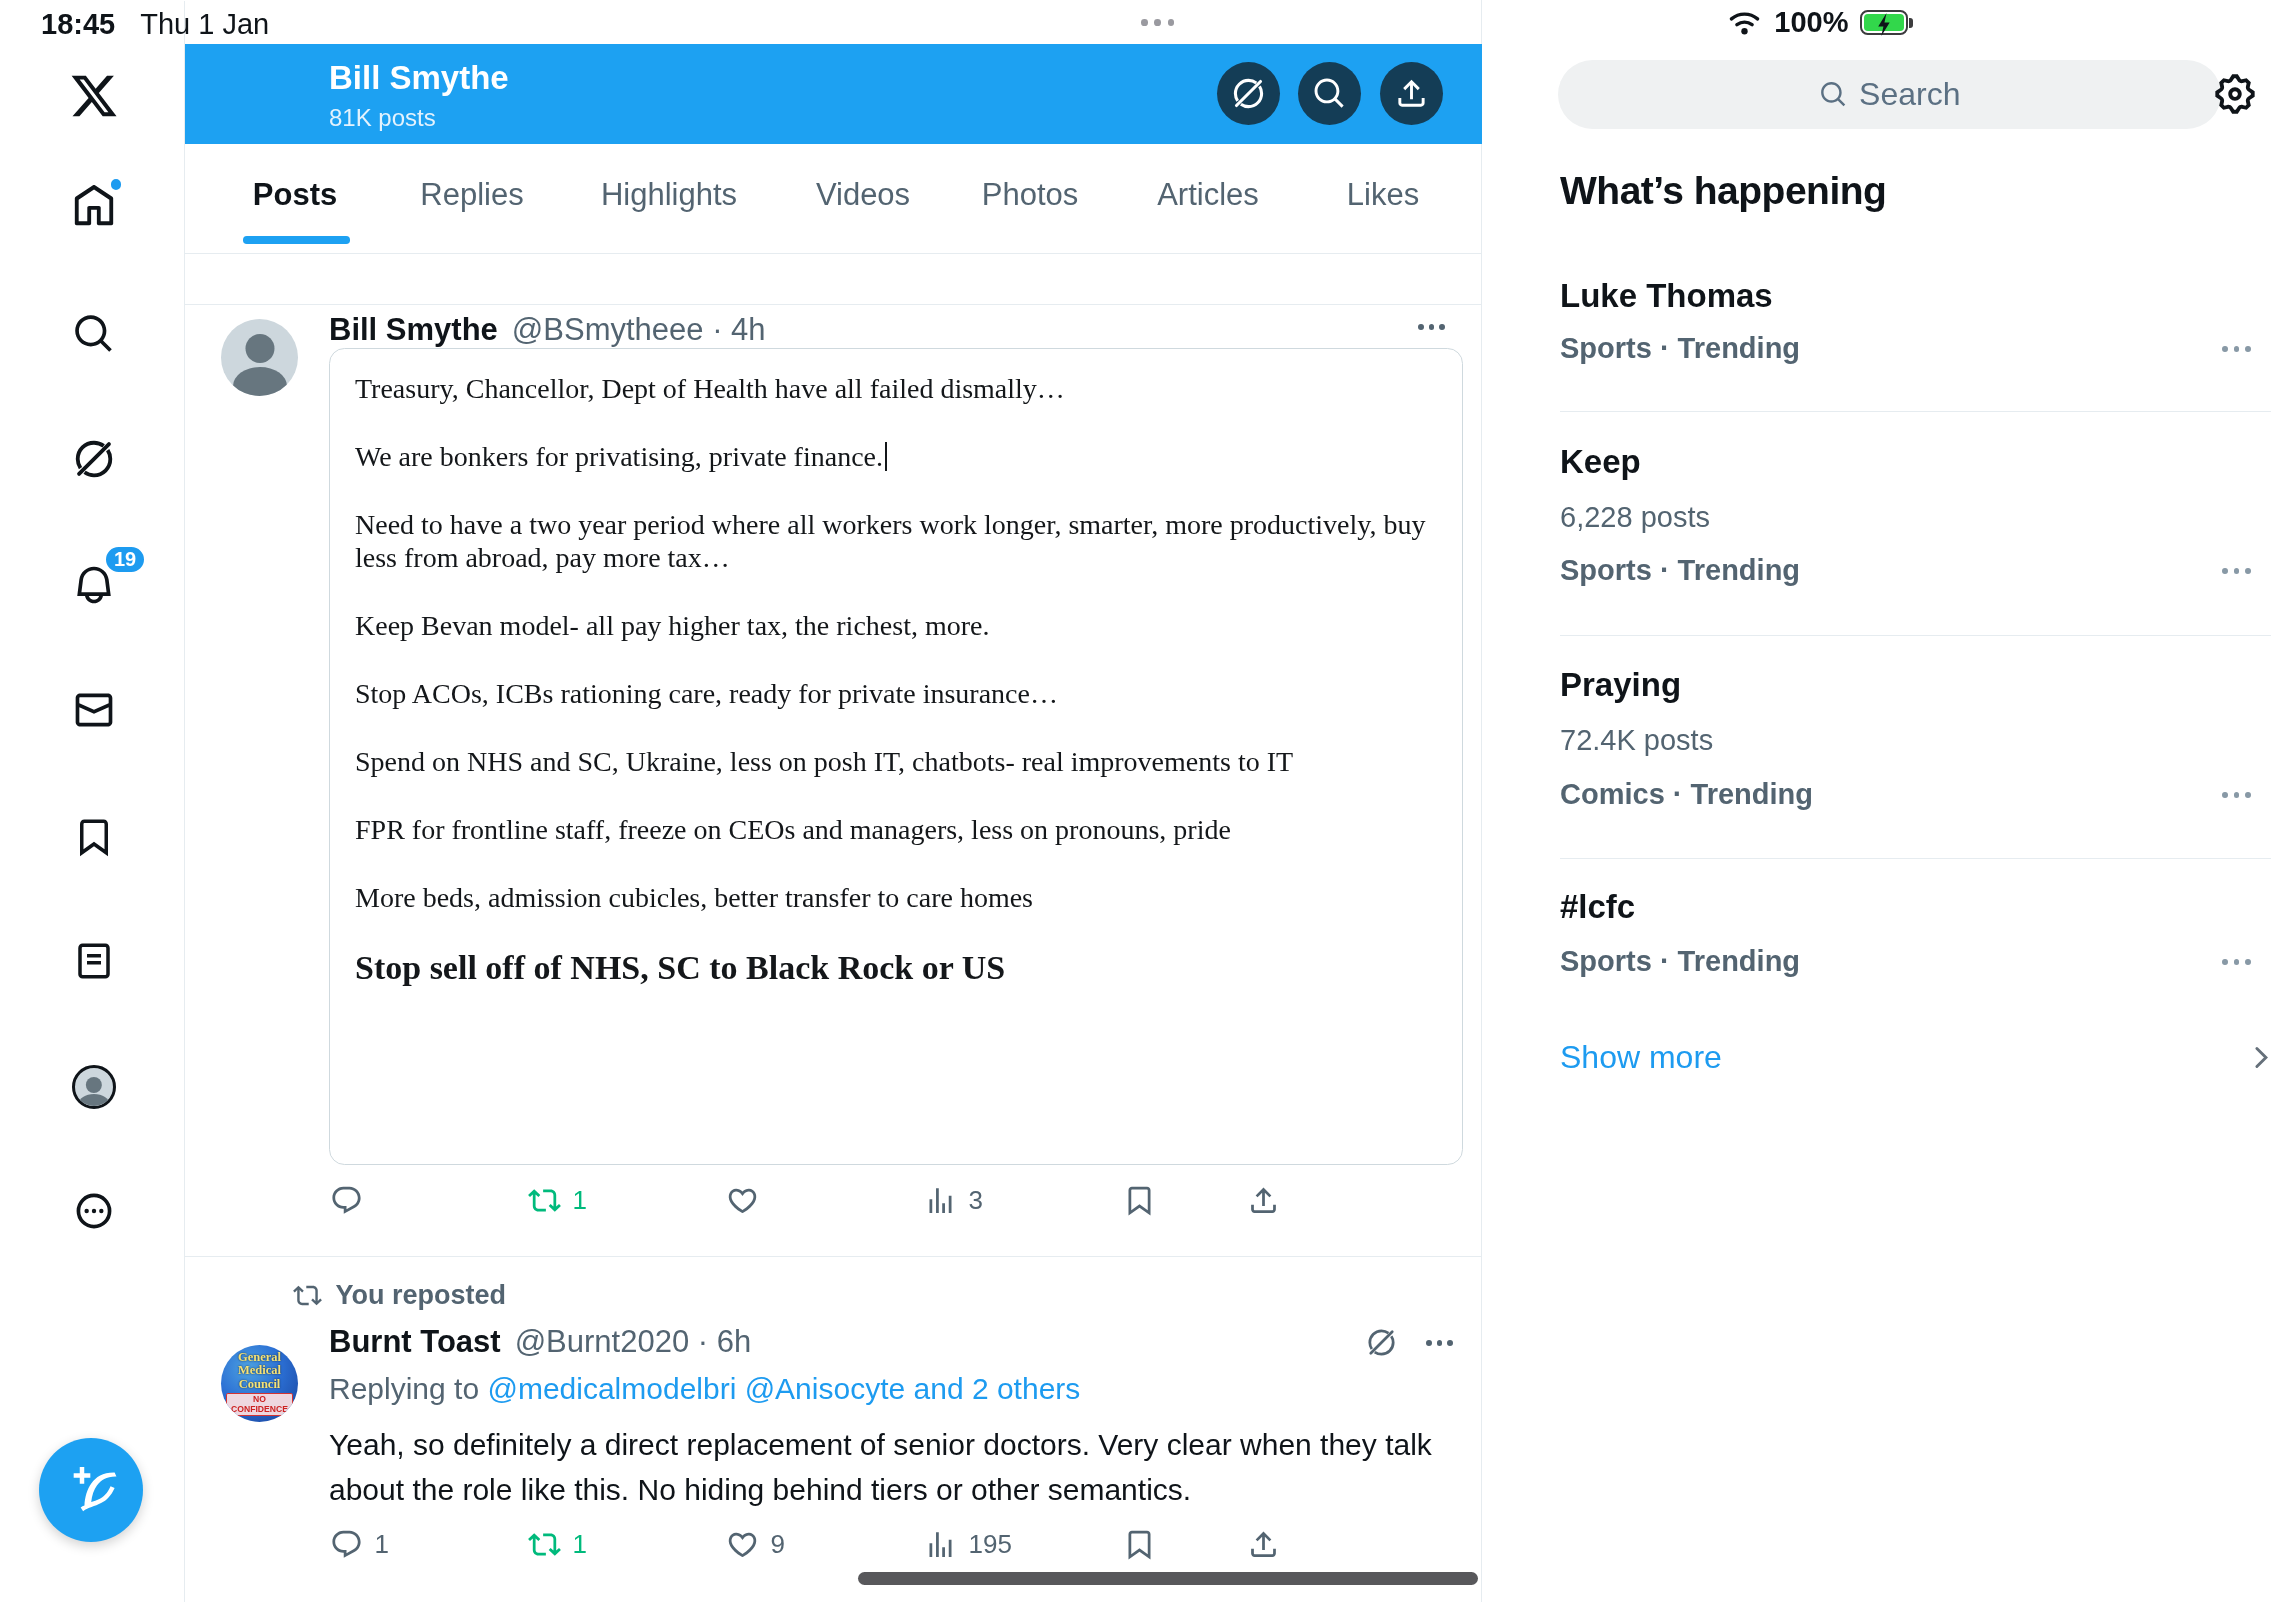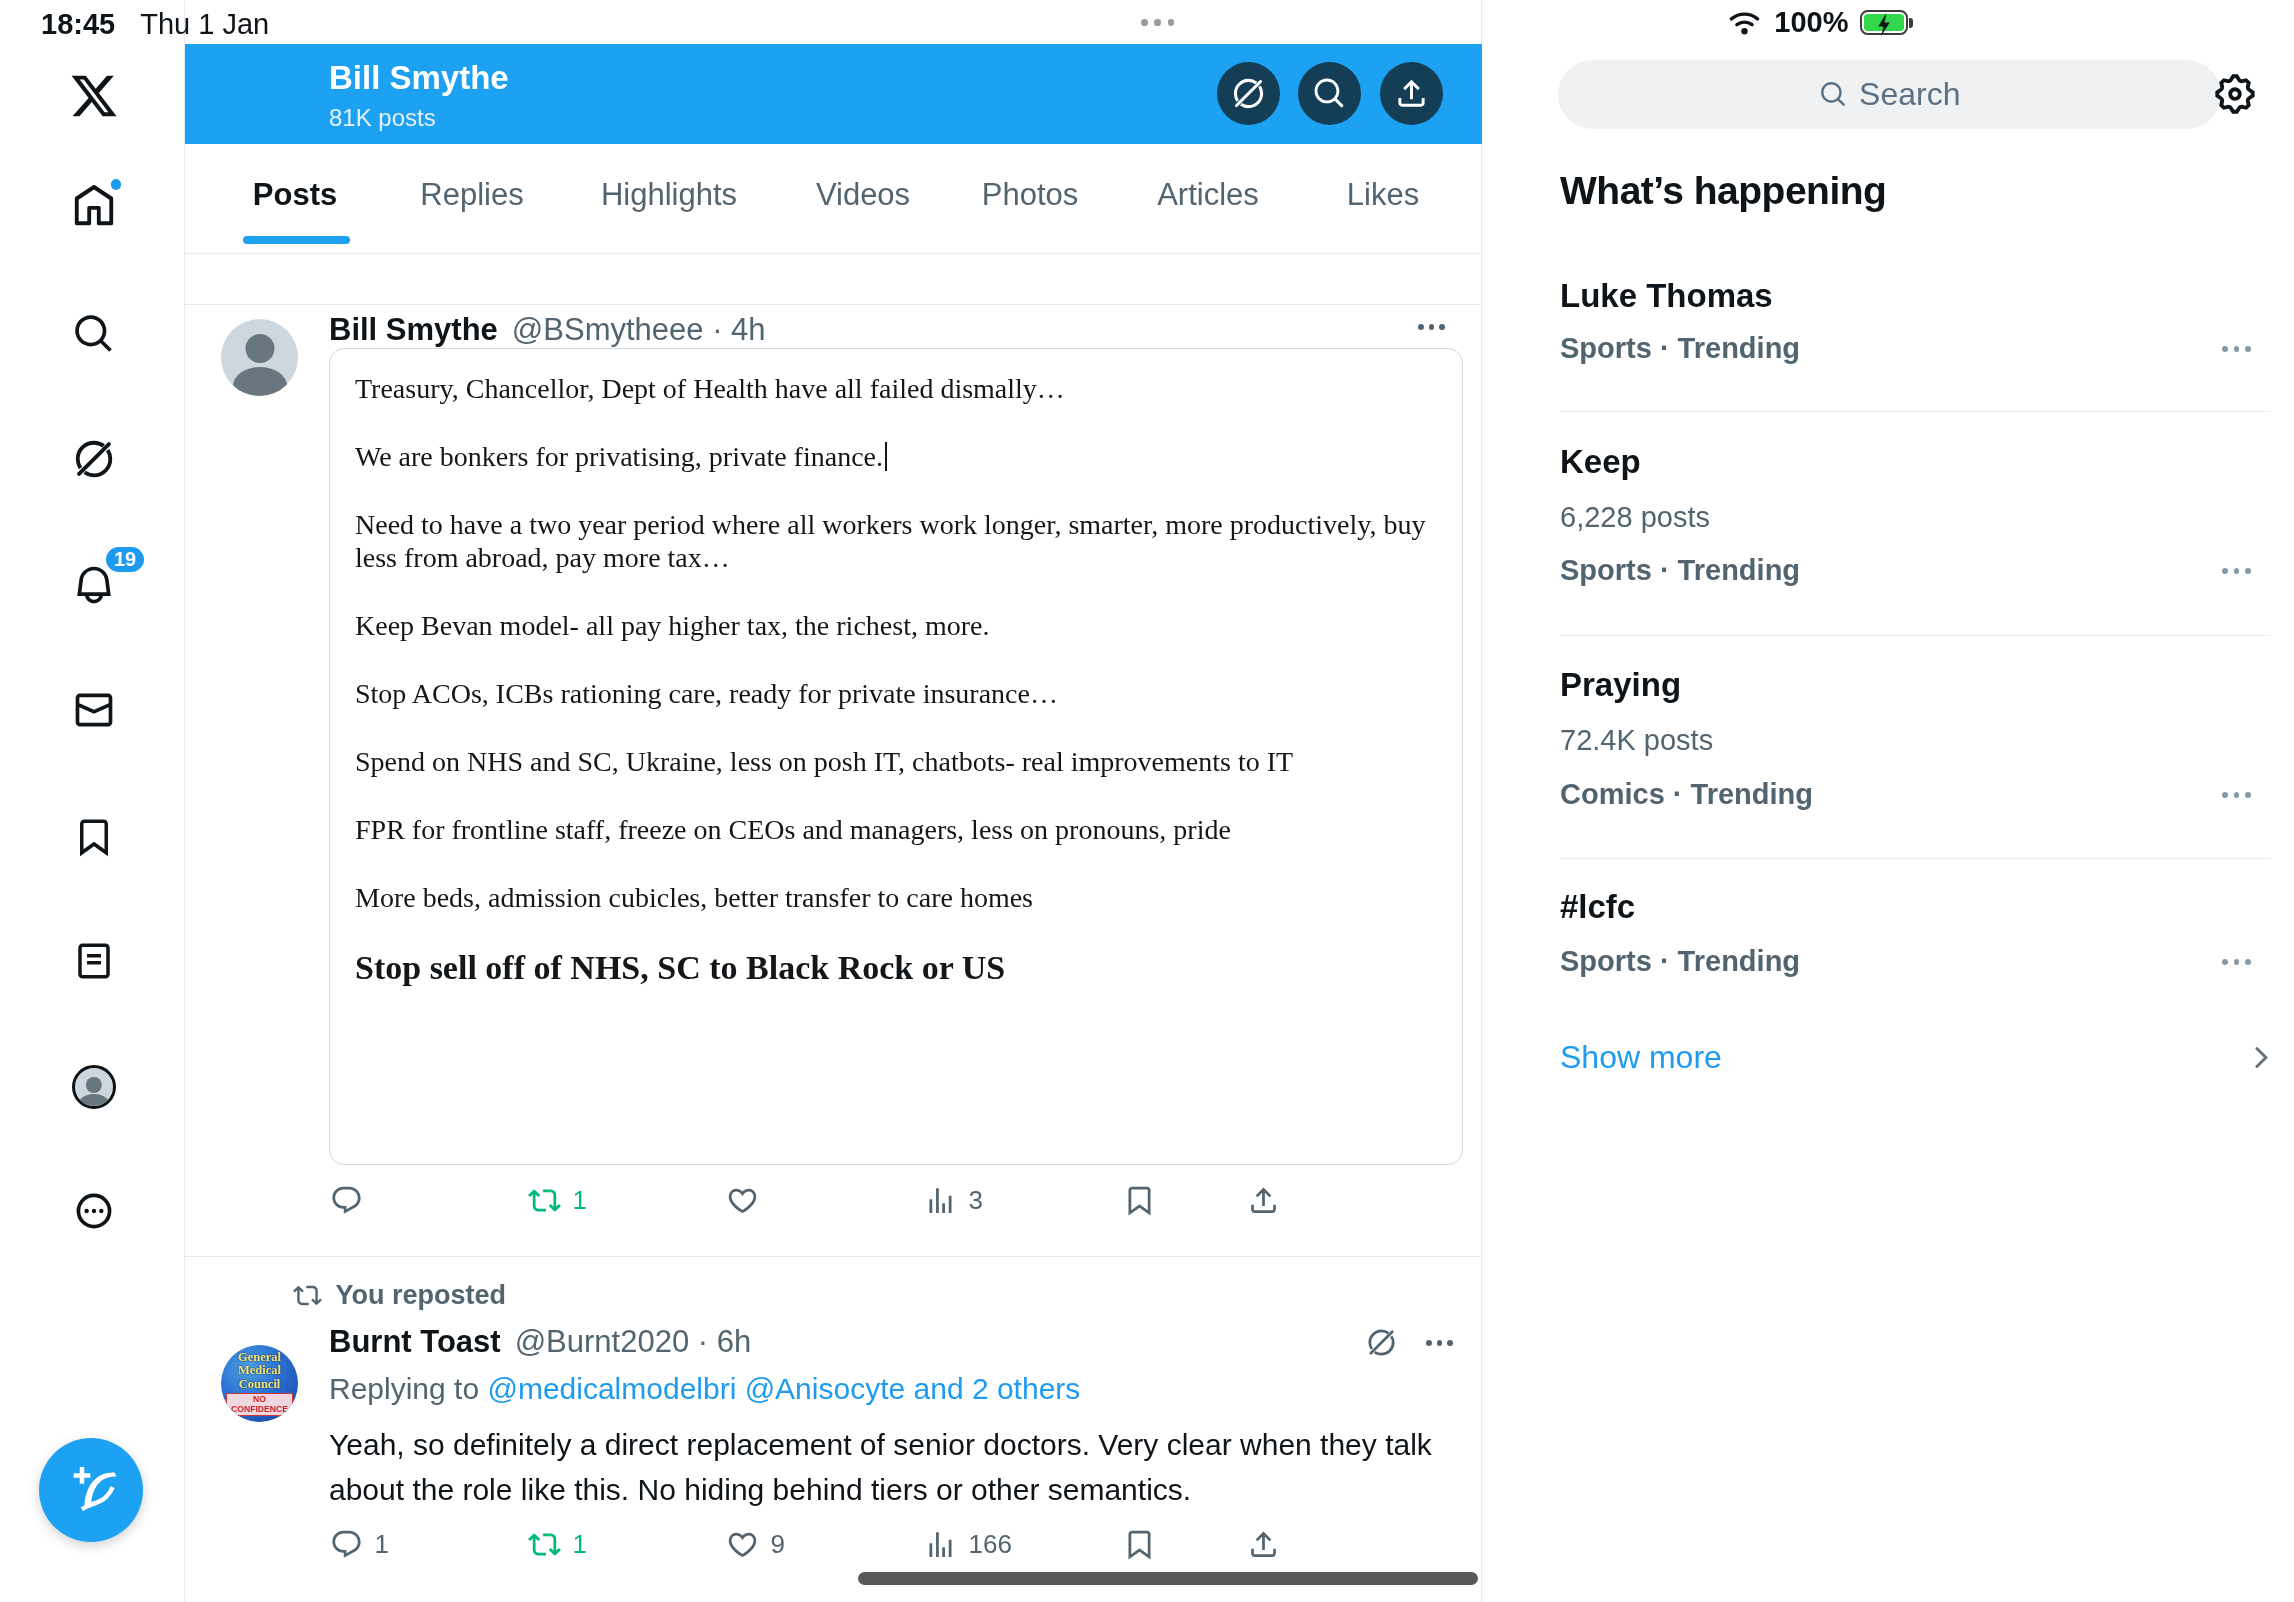--- a/index.html
+++ b/index.html
@@ -354,21 +354,21 @@
       <div class="eng-item" style="left:541px">
         <svg width="33" height="33" viewBox="0 0 24 24" fill="currentColor">
             <path d="M16.697 5.5c-1.222-.06-2.679.51-3.89 2.16l-.805 1.09-.806-1.09C9.984 6.01 8.526 5.44 7.304 5.5c-1.243.07-2.349.78-2.91 1.91-.552 1.12-.633 2.78.479 4.82 1.074 1.97 3.257 4.27 7.129 6.61 3.87-2.34 6.052-4.64 7.126-6.61 1.111-2.04 1.03-3.7.477-4.82-.561-1.13-1.666-1.84-2.908-1.91zm4.187 7.69c-1.351 2.48-4.001 5.12-8.379 7.67l-.503.3-.504-.3c-4.379-2.55-7.029-5.19-8.382-7.67-1.36-2.5-1.41-4.86-.514-6.67.887-1.79 2.647-2.91 4.601-3.01 1.651-.09 3.368.56 4.798 2.01 1.429-1.45 3.146-2.1 4.796-2.01 1.954.1 3.714 1.22 4.601 3.01.896 1.81.846 4.17-.514 6.67z"></path>
           </svg>
         <span class="cnt">9</span>
       </div>
       <div class="eng-item" style="left:739px">
         <svg width="33" height="33" viewBox="0 0 24 24" fill="currentColor">
             <path d="M8.75 21V3h2v18h-2zM18 21V8.5h2V21h-2zM4 21l.004-10h2L6 21H4zm9.248 0v-7h2v7h-2z"></path>
           </svg>
-        <span class="cnt">166</span>
+        <span class="cnt">195</span>
       </div>
       <div class="eng-item" style="left:938px">
         <svg width="33" height="33" viewBox="0 0 24 24" fill="currentColor">
             <path d="M4 4.5C4 3.12 5.119 2 6.5 2h11C18.881 2 20 3.12 20 4.5v18.44l-8-5.71-8 5.71V4.5zM6.5 4c-.276 0-.5.22-.5.5v14.56l6-4.29 6 4.29V4.5c0-.28-.224-.5-.5-.5h-11z"></path>
           </svg>
       </div>
       <div class="eng-item" style="left:1062px">
         <svg width="33" height="33" viewBox="0 0 24 24" fill="currentColor">
             <path d="M12 2.59l5.7 5.7-1.41 1.42L13 6.41V16h-2V6.41l-3.3 3.3-1.41-1.42L12 2.59zM21 15l-.02 3.51c0 1.38-1.12 2.49-2.5 2.49H5.5C4.11 21 3 19.88 3 18.5V15h2v3.5c0 .28.22.5.5.5h12.98c.28 0 .5-.22.5-.5L19 15h2z"></path>
           </svg>

